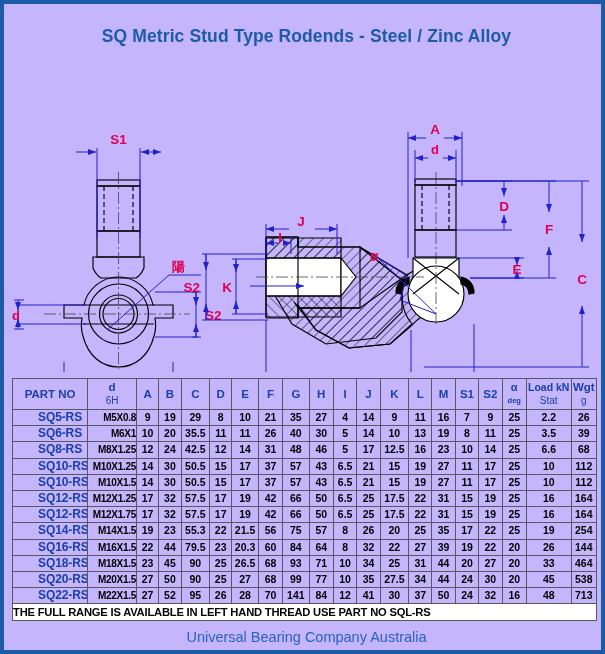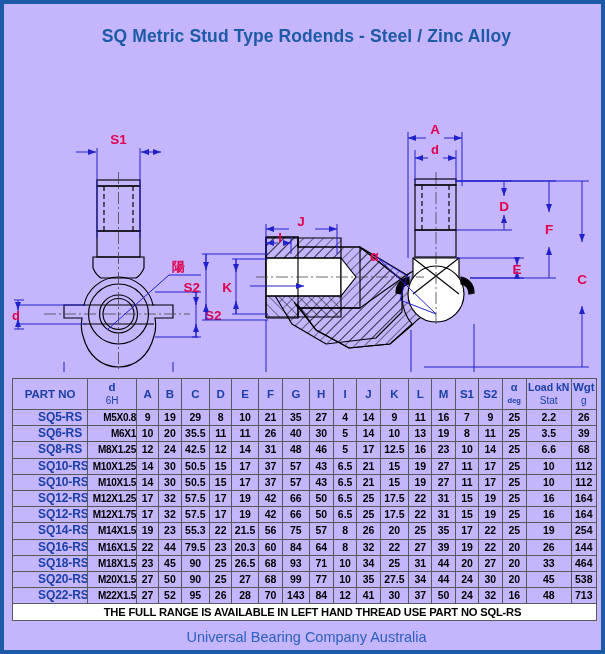--- a/index.html
+++ b/index.html
@@ -105,27 +105,26 @@
   #footnote {
     position: absolute;
     left: 8px;
     top: 600px;
     width: 585px;
     box-sizing: border-box;
     border: 1px solid #555a5e;
     border-top: none;
     height: 17px;
     line-height: 16px;
-    text-align: center;
+    text-align: left;
     font-size: 11.2px;
     font-weight: bold;
     color: #000000;
     letter-spacing: -0.2px;
     background: #ffffff;
-    padding-left: 16px;
   }
   
   #company {
     position: absolute;
     left: 0;
     top: 625px;
     width: 605px;
     text-align: center;
     font-size: 14.5px;
     color: #2a62c0;
@@ -684,21 +683,21 @@
         </tr>
         <tr>
           <td class="partno">SQ22-RS</td>
           <td class="thread">M22X1.5</td>
           <td class="num">27</td>
           <td class="num">52</td>
           <td class="num">95</td>
           <td class="num">26</td>
           <td class="num">28</td>
           <td class="num">70</td>
-          <td class="num">143</td>
+          <td class="num">141</td>
           <td class="num">84</td>
           <td class="num">12</td>
           <td class="num">41</td>
           <td class="num">30</td>
           <td class="num">37</td>
           <td class="num">50</td>
           <td class="num">24</td>
           <td class="num">32</td>
           <td class="num">16</td>
           <td class="num">48</td>

